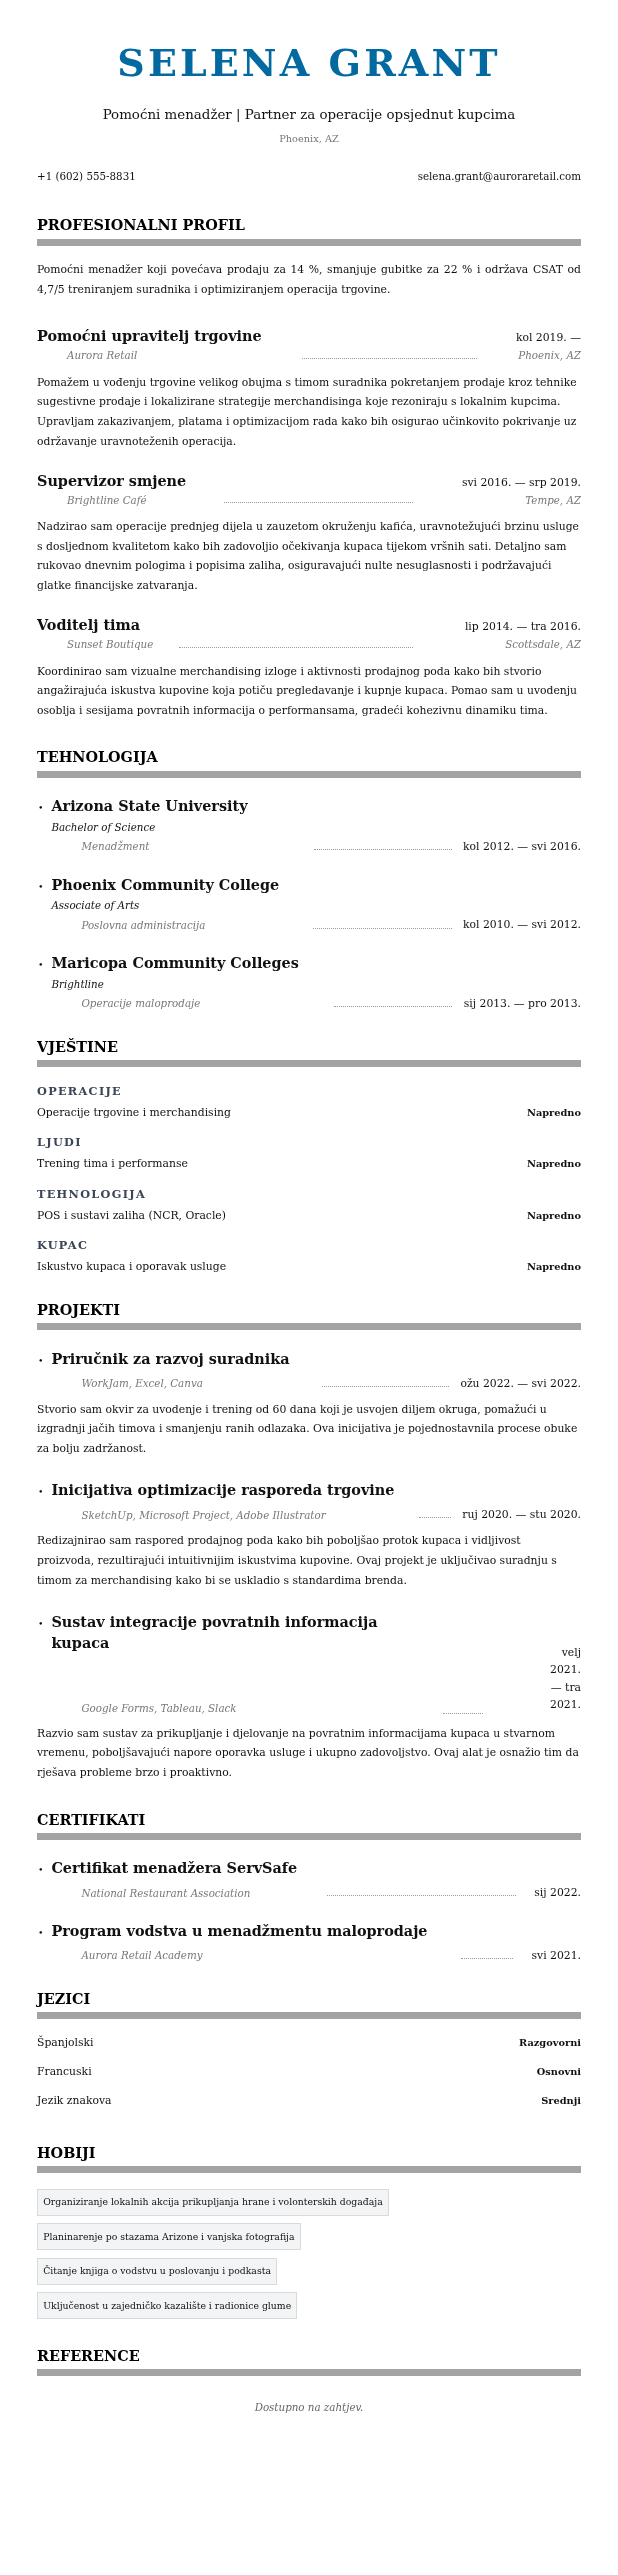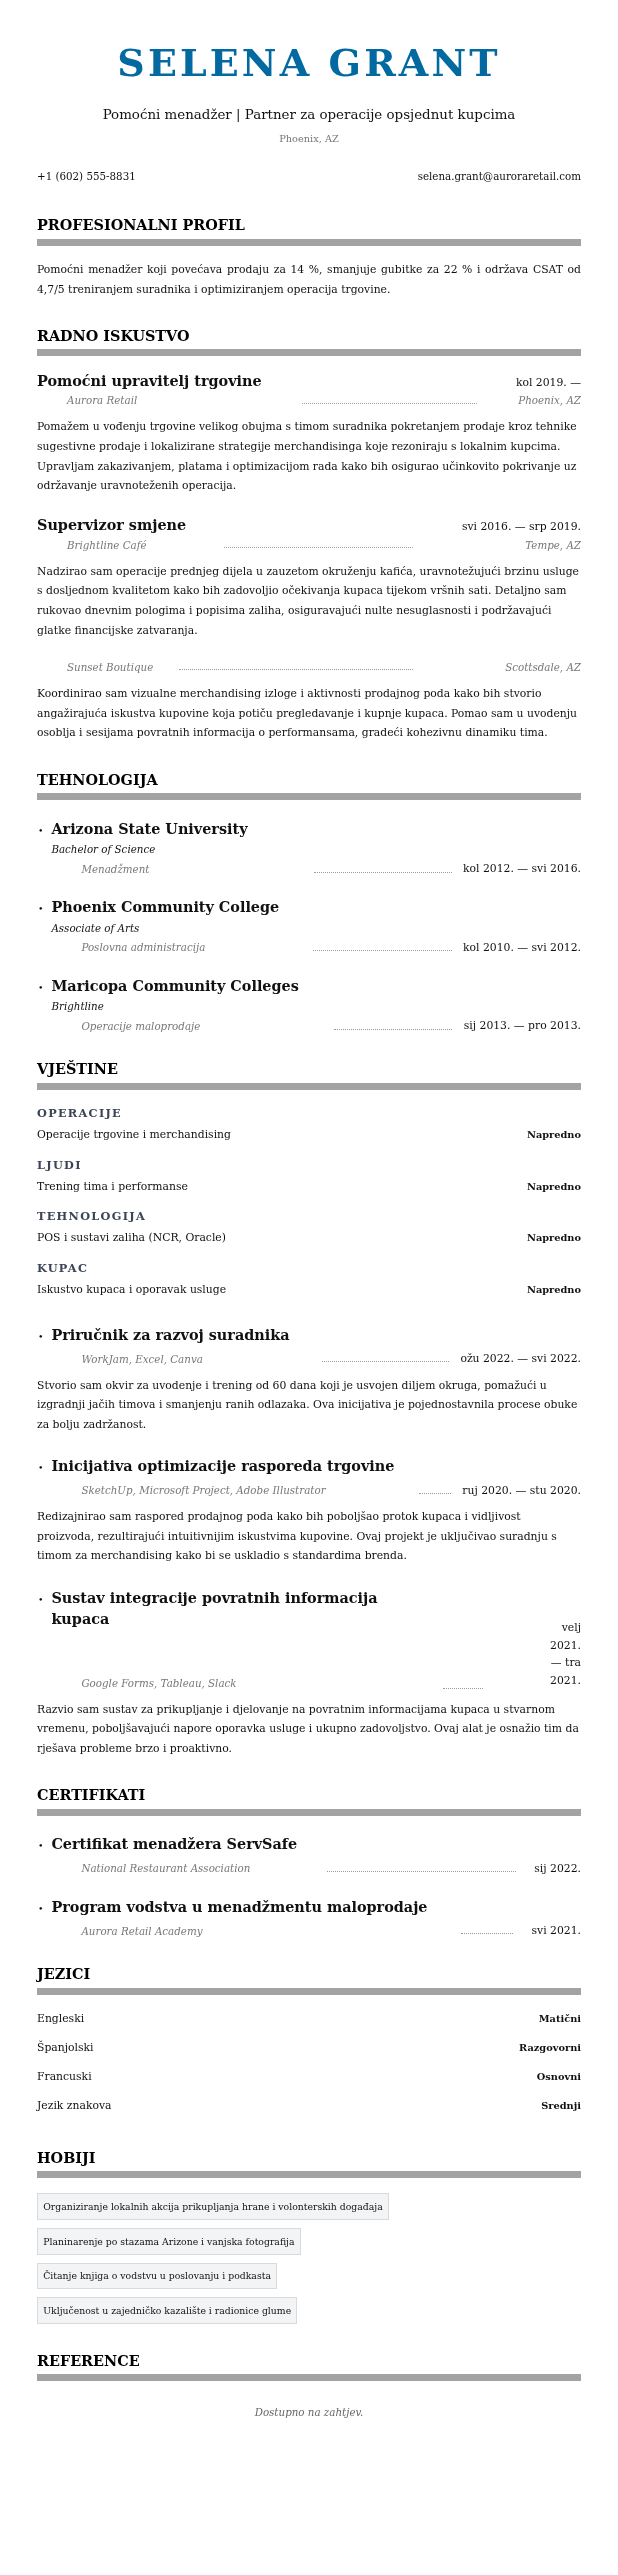--- a/index.html
+++ b/index.html
@@ -103,21 +103,20 @@
     <span>+1 (602) 555-8831</span>
     <span>selena.grant@auroraretail.com</span>
   </div>
 
   <section class="section">
     <h2 class="sec-title">PROFESIONALNI PROFIL</h2>
     <p class="para profile">Pomoćni menadžer koji povećava prodaju za 14 %, smanjuje gubitke za 22 % i održava CSAT od 4,7/5 treniranjem suradnika i optimiziranjem operacija trgovine.</p>
   </section>
 
   <section class="section">
-    <h2 class="sec-title">RADNO ISKUSTVO</h2>
 
     <div class="job">
       <div class="row">
         <div class="job-title">Pomoćni upravitelj trgovine</div>
         <div class="job-date">kol 2019. —</div>
       </div>
       <div class="row2">
         <span class="muted-it">Aurora Retail</span>
         <span class="leader" style="margin-left:165px"></span>
         <span class="muted-it">Phoenix, AZ</span>
@@ -132,20 +131,24 @@
       </div>
       <div class="row2">
         <span class="muted-it">Brightline Café</span>
         <span class="leader" style="margin-left:77px;margin-right:82px"></span>
         <span class="muted-it">Tempe, AZ</span>
       </div>
       <p class="para job-desc">Nadzirao sam operacije prednjeg dijela u zauzetom okruženju kafića, uravnotežujući brzinu usluge s dosljednom kvalitetom kako bih zadovoljio očekivanja kupaca tijekom vršnih sati. Detaljno sam rukovao dnevnim pologima i popisima zaliha, osiguravajući nulte nesuglasnosti i podržavajući glatke financijske zatvaranja.</p>
     </div>
 
     <div class="job">
+      <div class="row">
+        <div class="job-title">Voditelj tima</div>
+        <div class="job-date">lip 2014. — tra 2016.</div>
+      </div>
       <div class="row2">
         <span class="muted-it">Sunset Boutique</span>
         <span class="leader" style="margin-left:26px;margin-right:62px"></span>
         <span class="muted-it">Scottsdale, AZ</span>
       </div>
       <p class="para job-desc">Koordinirao sam vizualne merchandising izloge i aktivnosti prodajnog poda kako bih stvorio angažirajuća iskustva kupovine koja potiču pregledavanje i kupnje kupaca. Pomao sam u uvodenju osoblja i sesijama povratnih informacija o performansama, gradeći kohezivnu dinamiku tima.</p>
     </div>
   </section>
 
   <section class="section">
@@ -222,20 +225,21 @@
     <div class="skill-group">
       <div class="skill-cat">KUPAC</div>
       <div class="skill-row">
         <span>Iskustvo kupaca i oporavak usluge</span>
         <span class="skill-level">Napredno</span>
       </div>
     </div>
   </section>
 
   <section class="section">
+    <h2 class="sec-title">PROJEKTI</h2>
     <div>
       <div class="entry">
         <div class="entry-head">
           <span class="bullet">•</span>
           <span class="entry-title">Priručnik za razvoj suradnika</span>
         </div>
         <div class="entry-body">
           <div class="entry-row">
             <span class="muted-it">WorkJam, Excel, Canva</span>
             <span class="leader" style="margin-left:119px"></span>
@@ -303,24 +307,20 @@
             <span class="date">svi 2021.</span>
           </div>
         </div>
       </div>
     </div>
   </section>
 
   <section class="section">
     <h2 class="sec-title">JEZICI</h2>
     <div class="lang-list">
-      <div class="lang-row">
-        <span>Engleski</span>
-        <span class="lang-level">Matični</span>
-      </div>
       <div class="lang-row">
         <span>Španjolski</span>
         <span class="lang-level">Razgovorni</span>
       </div>
       <div class="lang-row">
         <span>Francuski</span>
         <span class="lang-level">Osnovni</span>
       </div>
       <div class="lang-row">
         <span>Jezik znakova</span>

